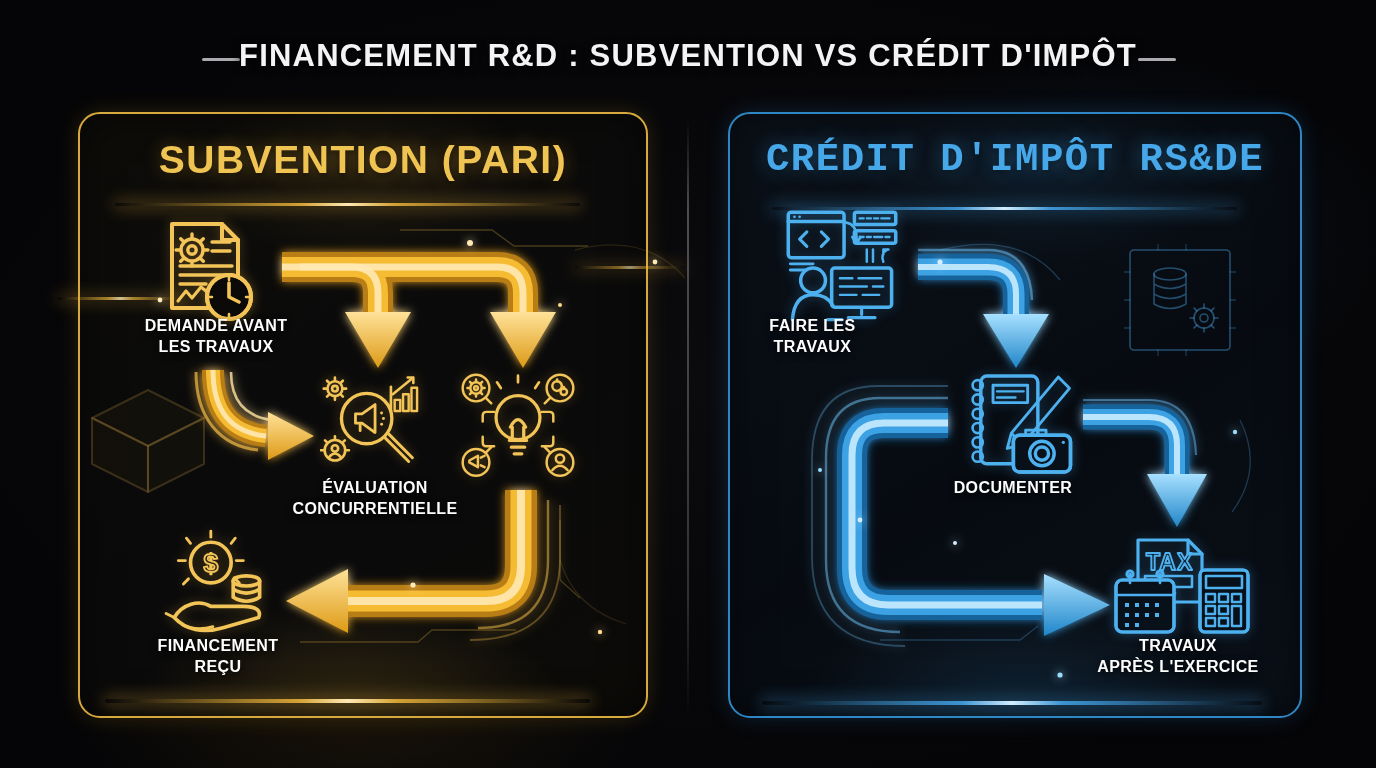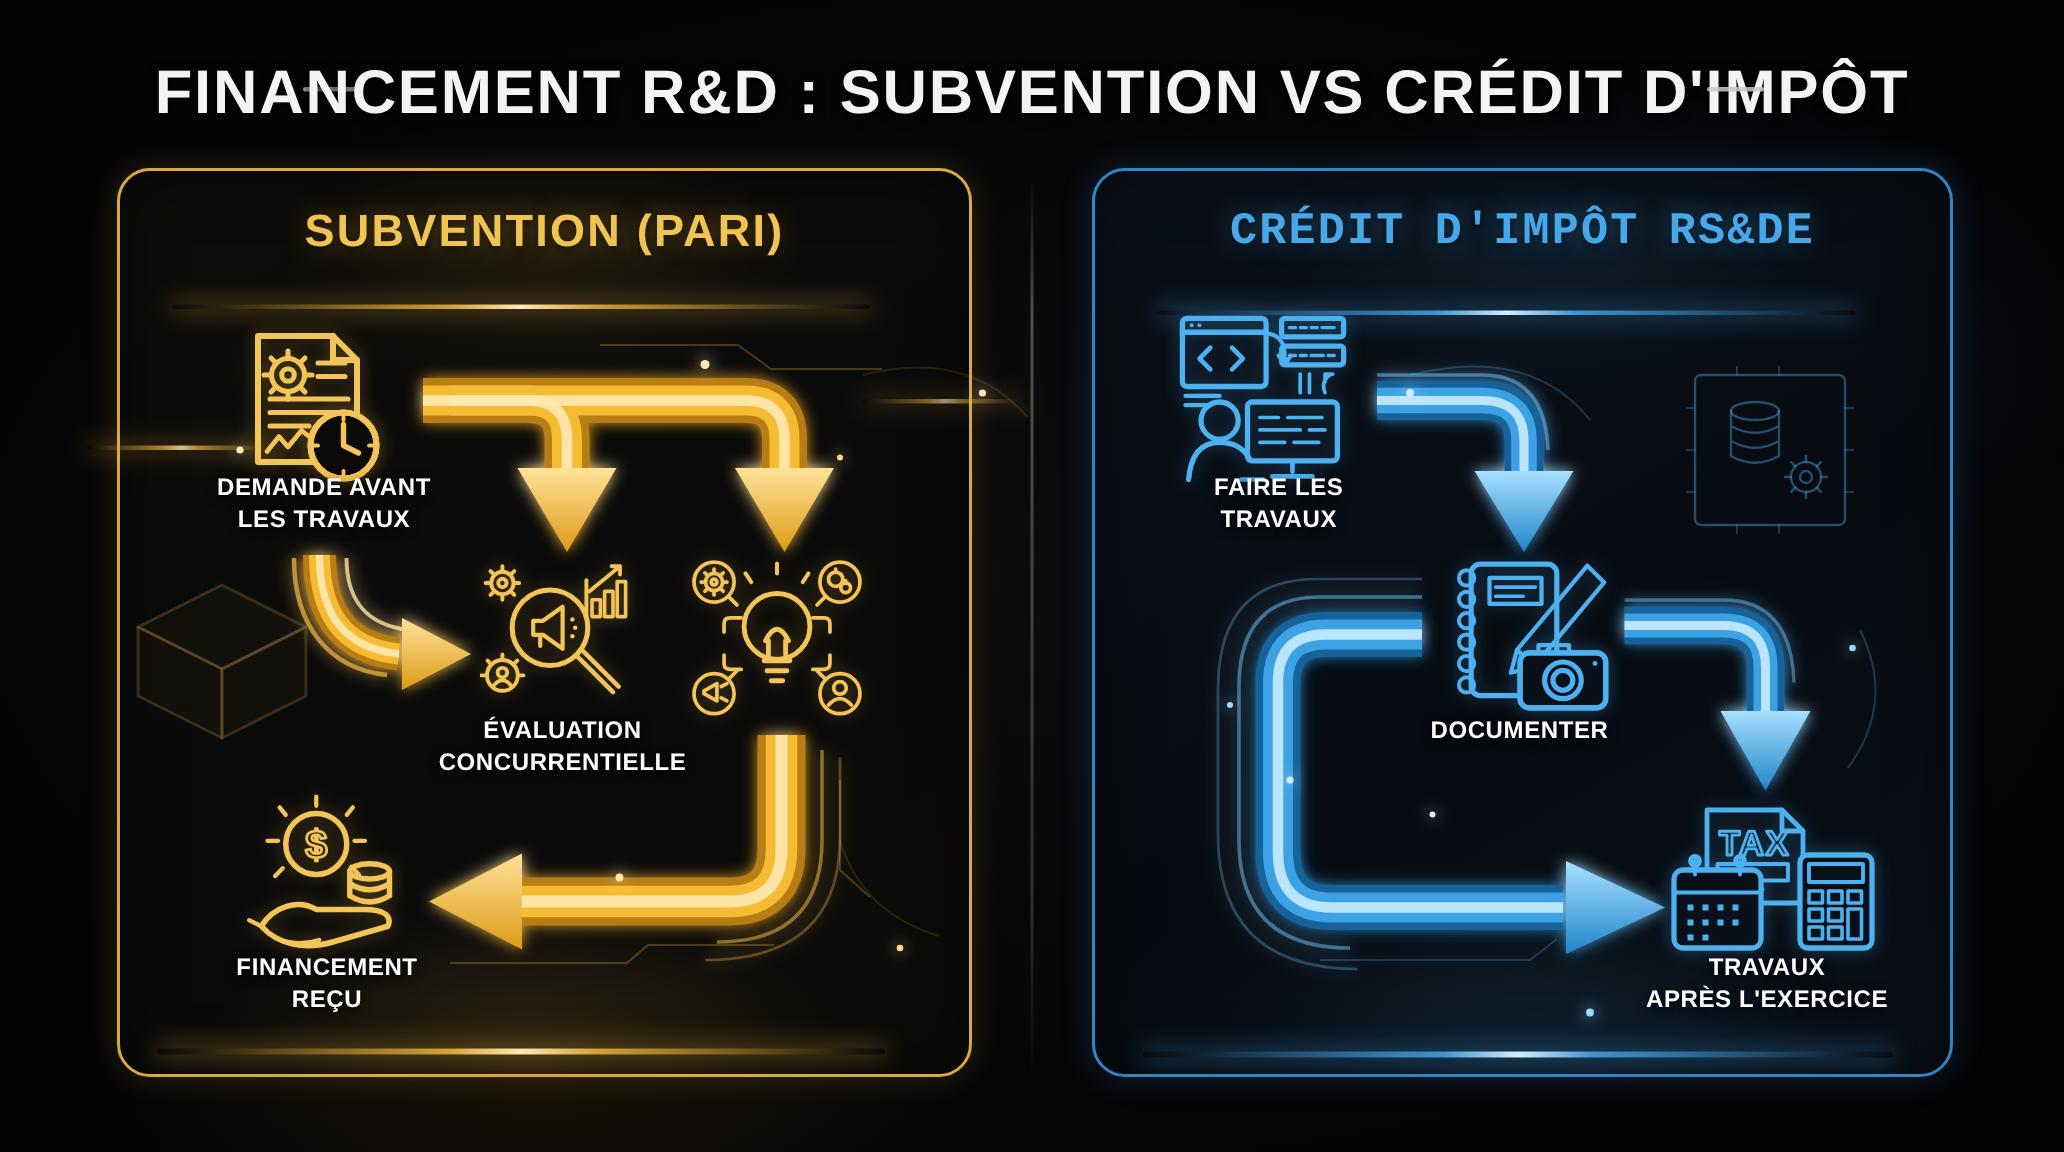--- a/index.html
+++ b/index.html
@@ -6,21 +6,21 @@
   .canvas{
     position:relative;width:1376px;height:768px;overflow:hidden;
     font-family:"Liberation Sans",sans-serif;
     background:
       radial-gradient(420px 260px at 26% 88%, rgba(120,85,14,.20), transparent 70%),
       radial-gradient(420px 260px at 80% 30%, rgba(18,60,110,.22), transparent 70%),
       radial-gradient(900px 500px at 50% 50%, #0b0b0e, #050507 85%);
   }
   .title-row{position:absolute;left:0;right:0;top:38px;text-align:center;}
   .title-row h1{
-    margin:0;font-size:41px;font-weight:800;letter-spacing:1.2px;color:#f3f3f5;
+    margin:0;font-size:31px;font-weight:800;letter-spacing:1.2px;color:#f3f3f5;
     text-shadow:0 2px 8px rgba(0,0,0,.9);
   }
   .dash{position:absolute;top:58px;width:38px;height:3px;background:#c9c9cc;opacity:.85;border-radius:2px;}
   .dash-left{left:202px;} .dash-right{left:1138px;}
 
   .panel{position:absolute;top:112px;height:606px;border-radius:22px;box-sizing:border-box;}
   .panel-left{
     left:78px;width:570px;border:2px solid #d7a93e;
     background:
       radial-gradient(300px 150px at 48% 99%, rgba(243,186,60,.17), transparent 72%),
@@ -32,21 +32,21 @@
     left:728px;width:574px;border:2px solid #2f86c4;
     background:
       radial-gradient(300px 150px at 50% 99%, rgba(60,160,230,.15), transparent 72%),
       radial-gradient(260px 130px at 55% 10%, rgba(60,160,230,.09), transparent 72%),
       linear-gradient(150deg,#0b1119,#070b11 55%,#0a1018);
     box-shadow:0 0 22px rgba(50,140,215,.20), inset 0 0 40px rgba(0,0,0,.5);
   }
   .divider{position:absolute;left:687px;top:120px;width:2px;height:596px;
     background:linear-gradient(180deg,transparent,rgba(160,160,170,.45) 15%,rgba(120,120,130,.35) 80%,transparent);}
 
-  .panel-title{position:absolute;margin:0;text-align:center;font-weight:800;font-size:30px;letter-spacing:1.5px;}
+  .panel-title{position:absolute;margin:0;text-align:center;font-weight:800;font-size:39px;letter-spacing:1.5px;}
   .panel-title.gold{left:78px;width:570px;top:138px;color:#f0c452;text-shadow:0 0 18px rgba(240,180,60,.40),0 2px 6px rgba(0,0,0,.8);}
   .panel-title.blue{left:728px;width:574px;top:138px;color:#46a7e9;text-shadow:0 0 18px rgba(70,170,240,.45),0 2px 6px rgba(0,0,0,.8);font-family:Liberation Mono, monospace;}
 
   .streak{position:absolute;height:3px;border-radius:3px;filter:blur(.4px);}
   .streak-gold{background:linear-gradient(90deg,transparent,rgba(243,186,60,.85) 40%,#ffe9b4 50%,rgba(243,186,60,.85) 60%,transparent);
     box-shadow:0 0 16px 2px rgba(240,180,60,.40);}
   .streak-blue{background:linear-gradient(90deg,transparent,rgba(70,170,240,.85) 40%,#d2eeff 50%,rgba(70,170,240,.85) 60%,transparent);
     box-shadow:0 0 16px 2px rgba(70,170,240,.40);}
 
   .label{position:absolute;text-align:center;color:#fdfdfd;font-weight:800;font-size:16px;line-height:1.3;
@@ -222,21 +222,21 @@
     <path d="M77,12 h4 M84,12 h4 M91,12 h4 M98,12 h8 M77,30 h4 M84,30 h4 M91,30 h8 M102,30 h4" stroke-width="2.2"></path>
     <path d="M64,16 q10,2 10,14 l0,4 M70,30 l4,6 4,-6" stroke-width="2.6"></path>
     <path d="M84,42 v12 M90,42 v12" stroke-width="2.4"></path>
     <path d="M100,54 q-3,-8 4,-12 M100,42 h5 M100,42 v5" stroke-width="2.4"></path>
     <circle cx="32" cy="72" r="12"></circle>
     <path d="M12,110 q2,-24 20,-24 q13,0 19,10"></path>
     <rect x="50" y="60" width="58" height="38" rx="3"></rect>
     <path d="M58,70 h12 M76,70 h22 M58,78 h26 M90,78 h10 M58,86 h16 M80,86 h16" stroke-width="2.4"></path>
     <path d="M79,98 v7 M66,108 h26 M46,110 h14" stroke-width="3"></path>
   </svg>
-  <div class="label" style="left:760px;top:316px;width:185px;">
+  <div class="label" style="left:720px;top:316px;width:185px;">
     <div>FAIRE LES</div>
     <div>TRAVAUX</div>
   </div>
 
   <svg class="icon blue" style="left:950px;top:372px;" width="138" height="104" viewBox="0 0 135 102" stroke-width="3.4">
     <rect x="30" y="4" width="56" height="86" rx="6"></rect>
     <g stroke-width="2.6">
       <circle cx="27" cy="13" r="5"></circle>
         <circle cx="27" cy="27" r="5"></circle>
         <circle cx="27" cy="41" r="5"></circle>

